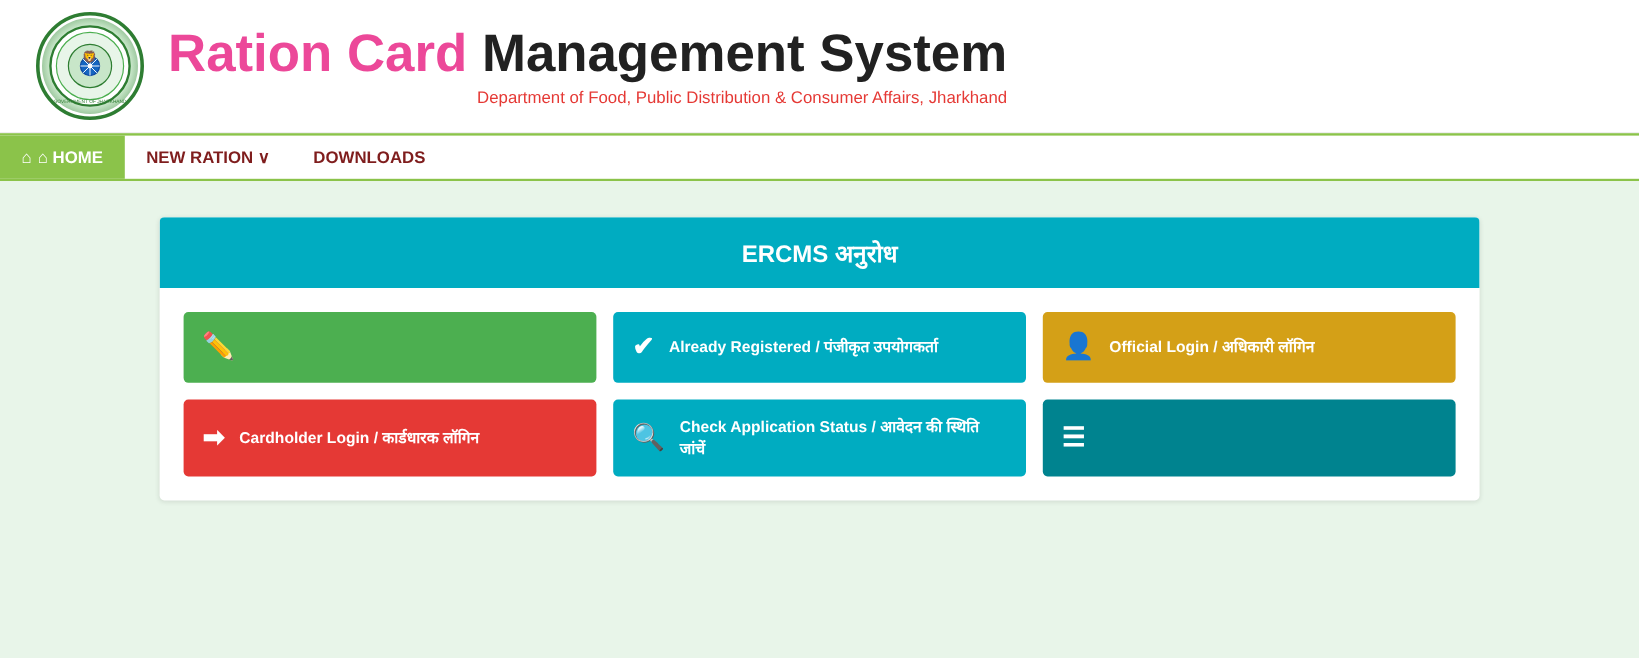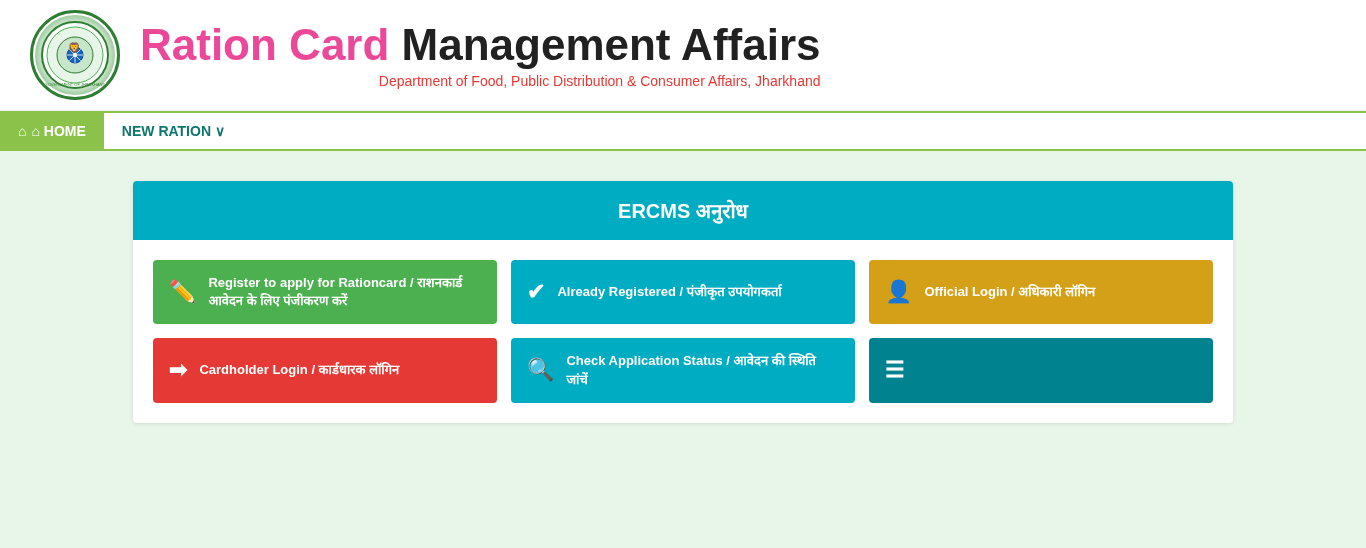--- a/index.html
+++ b/index.html
@@ -61,21 +61,21 @@
       padding: 0;
     }
     .nav-item {
       padding: 10px 18px;
       font-size: 14px;
       font-weight: bold;
       cursor: pointer;
       display: flex;
       align-items: center;
       gap: 5px;
-      color: #0f766e;
+      color: #7f1d1d;
     }
     .nav-item.active {
       background: #8bc34a;
       color: #fff;
     }
 
     
     .main-content {
       background: #e8f5e9;
       padding: 30px 60px;
@@ -155,44 +155,46 @@
         <line x1="40.7" y1="29.3" x2="29.3" y2="40.7" stroke="#fff" stroke-width="0.8"></line>
 
         <text x="35" y="31" text-anchor="middle" font-size="10" fill="#8d1b1b">🦁</text>
 
         <text x="35" y="66" text-anchor="middle" font-size="4" fill="#2e7d32">GOVERNMENT OF JHARKHAND</text>
       </svg>
     </div>
   </div>
   <div class="header-text">
     <div class="header-title">
-      <span class="red">Ration Card</span><span class="black"> Management Affairs</span>
+      <span class="red">Ration Card</span><span class="black"> Management System</span>
     </div>
     <div class="header-subtitle">Department of Food, Public Distribution &amp; Consumer Affairs, Jharkhand</div>
   </div>
 </div>
 
 <nav class="navbar">
   <div class="nav-item active">
     <span>⌂</span>
     <span>⌂ HOME</span>
   </div>
   <div class="nav-item">
     <span>NEW RATION ∨</span>
   </div>
+  <div class="nav-item">
+    <span>DOWNLOADS</span>
+  </div>
 </nav>
 
 <div class="main-content">
   <div class="ercms-card">
     <div class="ercms-header">ERCMS अनुरोध</div>
     <div class="ercms-body">
 
       <button class="action-btn btn-green">
         <span class="btn-icon">✏️</span>
-        <span class="btn-text">Register to apply for Rationcard / राशनकार्ड आवेदन के लिए पंजीकरण करें</span>
       </button>
 
       <button class="action-btn btn-teal">
         <span class="btn-icon">✔</span>
         <span class="btn-text">Already Registered / पंजीकृत उपयोगकर्ता</span>
       </button>
 
       <button class="action-btn btn-gold">
         <span class="btn-icon">👤</span>
         <span class="btn-text">Official Login / अधिकारी लॉगिन</span>

